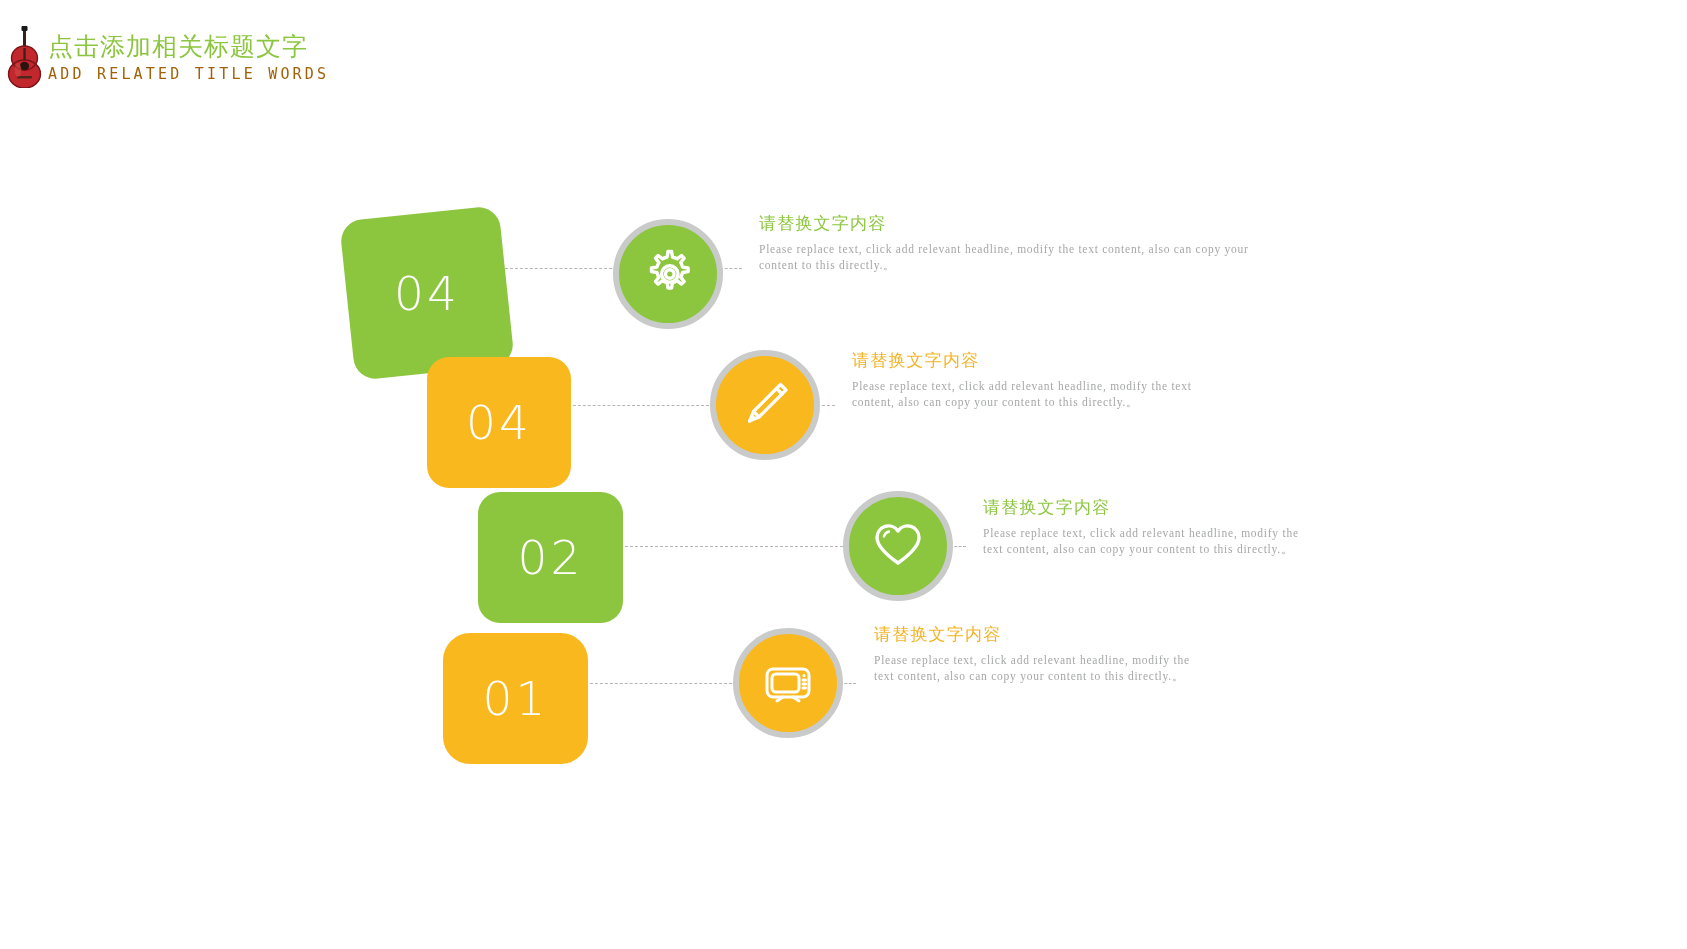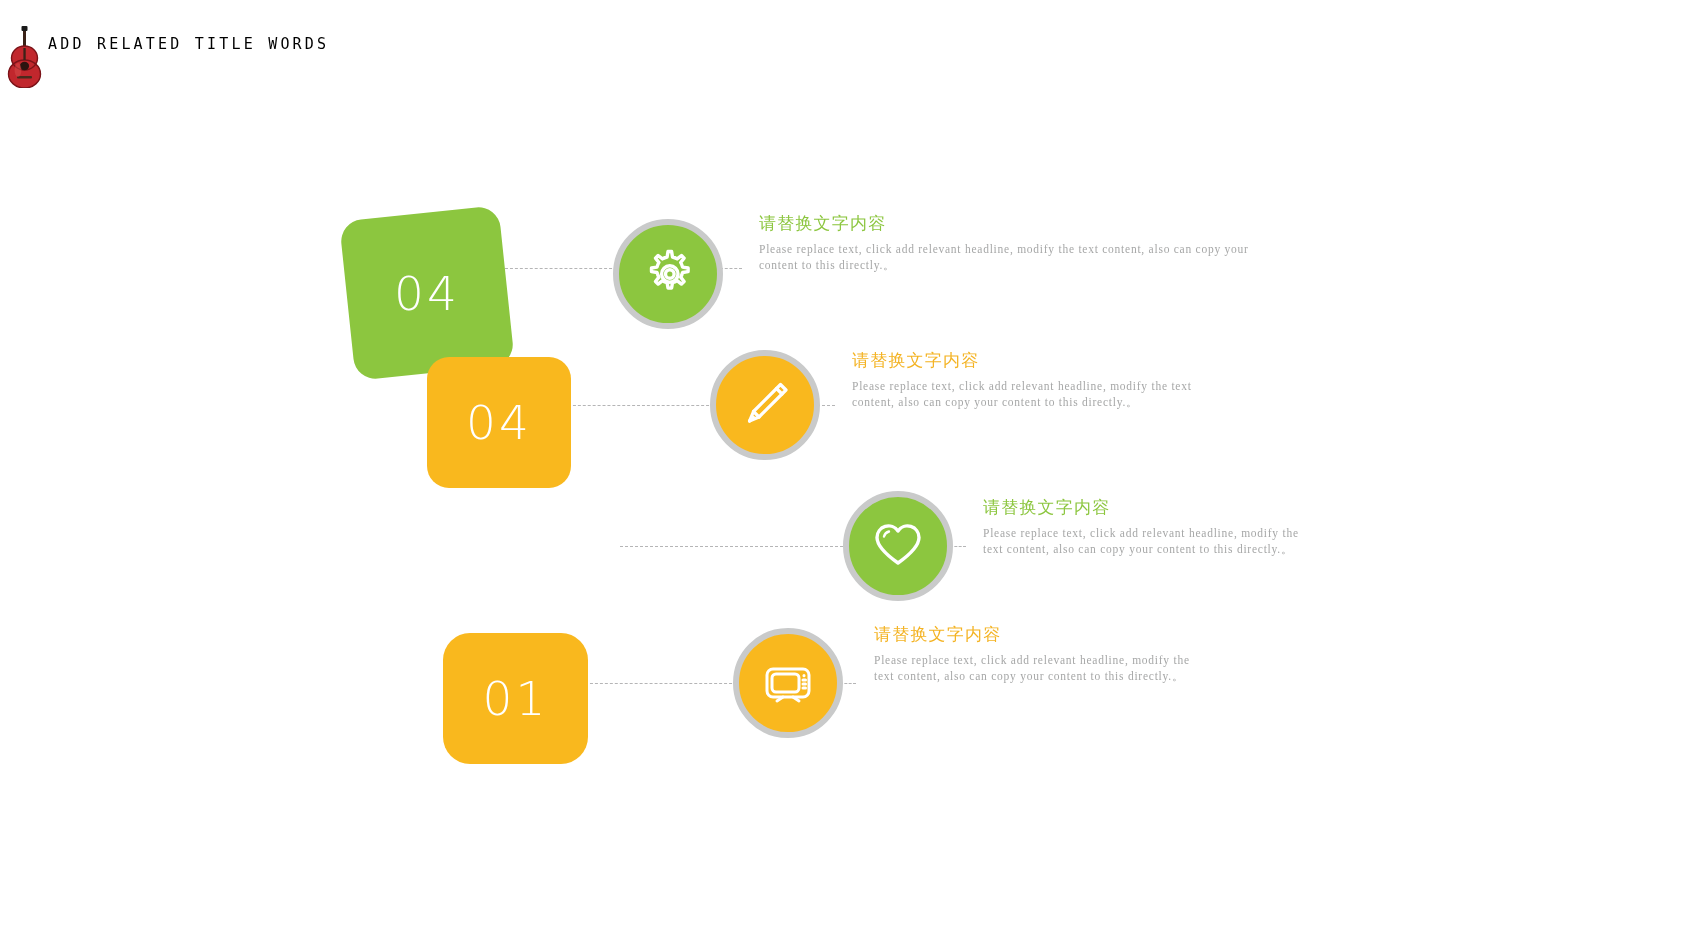--- a/index.html
+++ b/index.html
@@ -24,21 +24,21 @@
   #header-title{
     font-size:25px;
     color:#8CC63F;
     letter-spacing:1px;
     line-height:30px;
     font-family:"DejaVu Sans","Liberation Sans",sans-serif;
     white-space:nowrap;
   }
   #header-subtitle{
     font-size:15px;
-    color:#000000;
+    color:#a16207;
     letter-spacing:3.2px;
     line-height:20px;
     margin-top:2px;
     font-family:"DejaVu Sans Mono","Liberation Mono",monospace;
     white-space:nowrap;
   }
 
   
   #stage{position:absolute;left:0;top:0;width:1687px;height:949px;}
 
@@ -130,20 +130,21 @@
       <ellipse cx="18.5" cy="32" rx="13" ry="12" fill="none" stroke="#7B1318" stroke-width="1.4"></ellipse>
       <ellipse cx="18.5" cy="48" rx="16" ry="14" fill="none" stroke="#7B1318" stroke-width="1.4"></ellipse>
       <ellipse cx="18.5" cy="40" rx="4.6" ry="4.2" fill="#2B1410"></ellipse>
       <rect x="17.4" y="22" width="2.3" height="12" fill="#3B2218"></rect>
       <rect x="11" y="50" width="15" height="2.4" rx="1" fill="#4A2A1C"></rect>
       <ellipse cx="12" cy="44" rx="3.4" ry="7" fill="#D9534F" opacity="0.45"></ellipse>
     </svg>
   </div>
 
   <div id="header-text">
+    <div id="header-title">点击添加相关标题文字</div>
     <div id="header-subtitle">ADD RELATED TITLE WORDS</div>
   </div>
 </div>
 
 <div id="stage">
 
   <div class="connector c-04"></div>
   <div class="connector c-t04"></div>
   <div class="connector c-03"></div>
   <div class="connector c-t03"></div>
@@ -188,20 +189,23 @@
         </g>
       </svg>
     </span>
   </div>
 
   <div class="text-block tb-03">
     <div class="tb-title orange">请替换文字内容</div>
     <div class="tb-body">Please replace text, click add relevant headline, modify the text content, also can copy your content to this directly.。</div>
   </div>
 
+  <div class="num-block nb-02">
+    <span class="num">02</span>
+  </div>
 
   <div class="icon-circle ic-02">
     <span>
       <svg width="58" height="58" viewBox="0 0 58 58">
         <path d="M29 46 C 12 34 8 26 8 20.5 A 11.5 11.5 0 0 1 29 14 A 11.5 11.5 0 0 1 50 20.5 C 50 26 46 34 29 46 Z" fill="none" stroke="#ffffff" stroke-width="3.4" stroke-linejoin="round"></path>
         <path d="M15 19.5 a 7 7 0 0 1 5-5" fill="none" stroke="#ffffff" stroke-width="2.4" stroke-linecap="round"></path>
       </svg>
     </span>
   </div>
 

